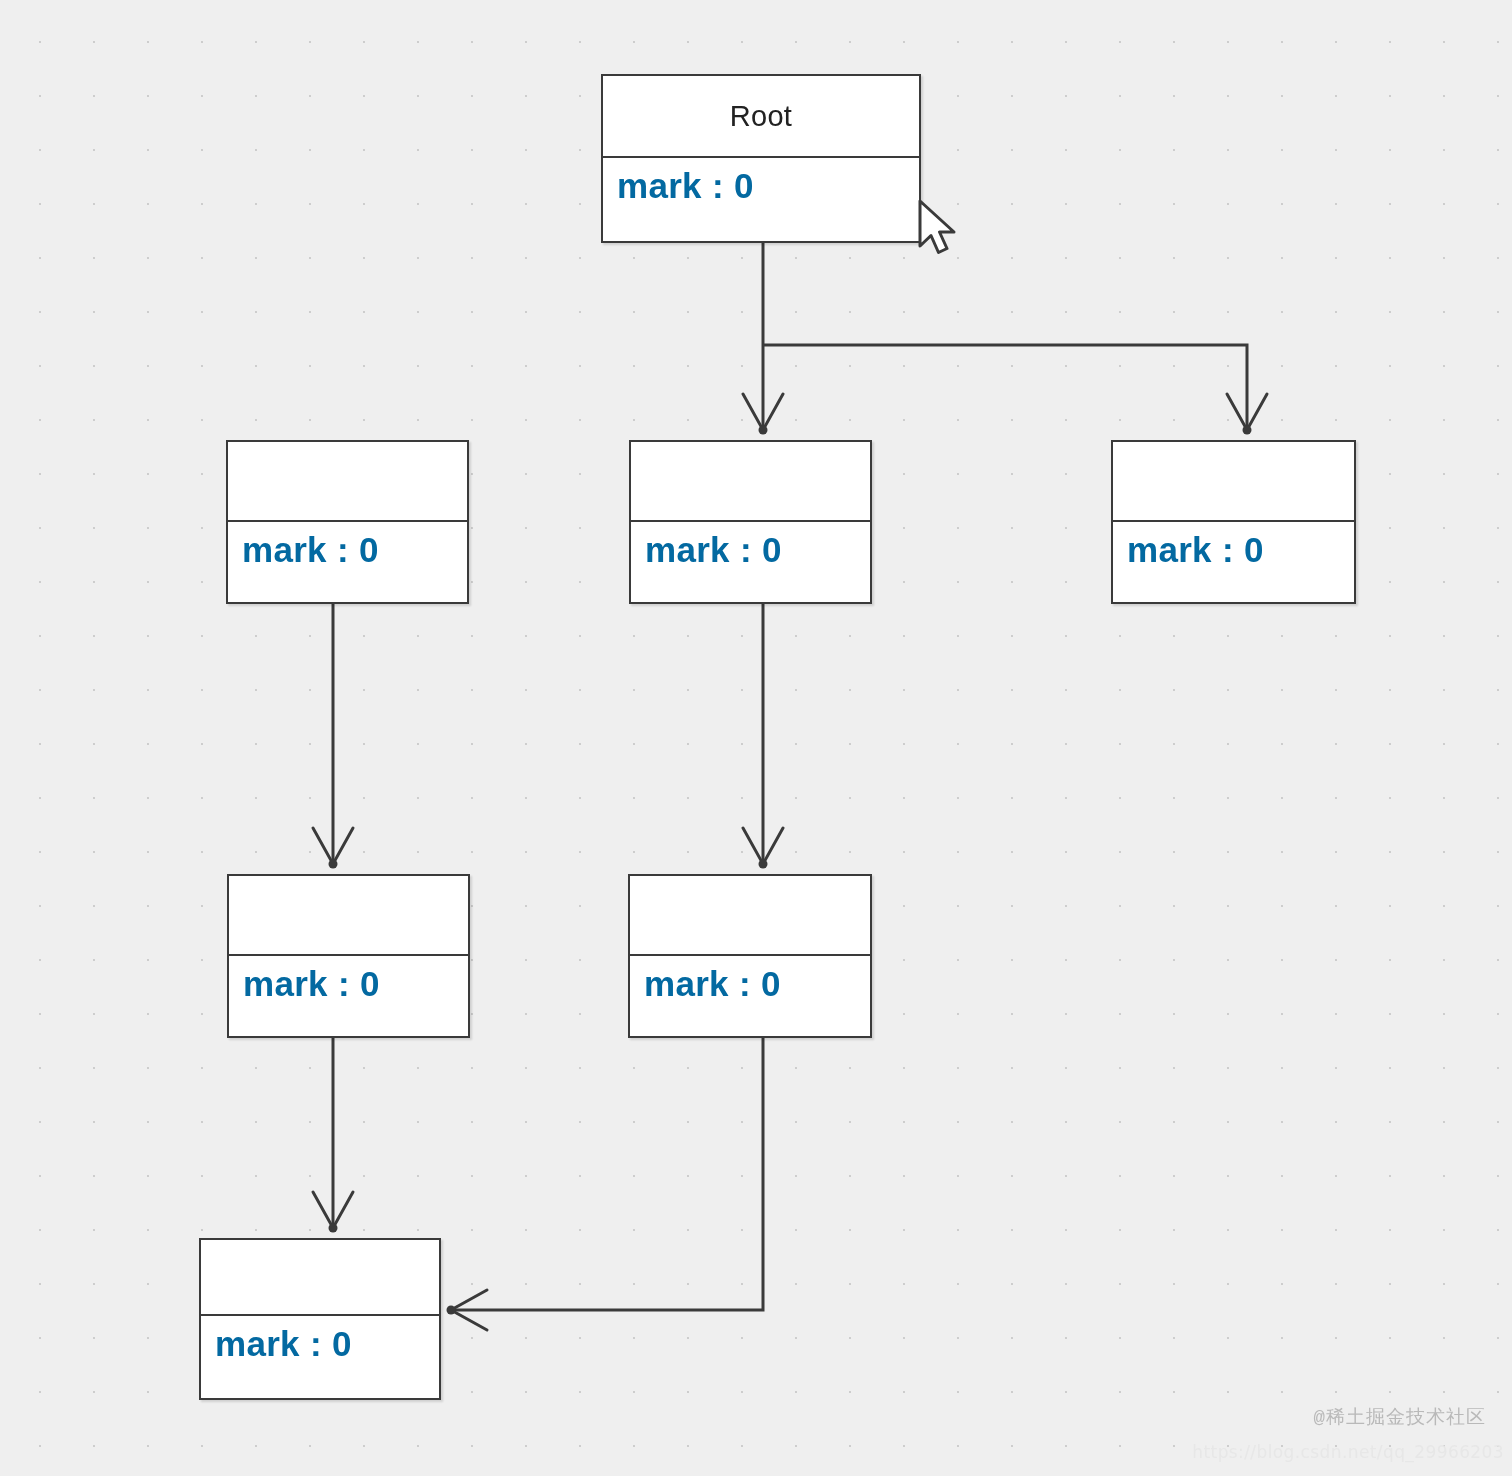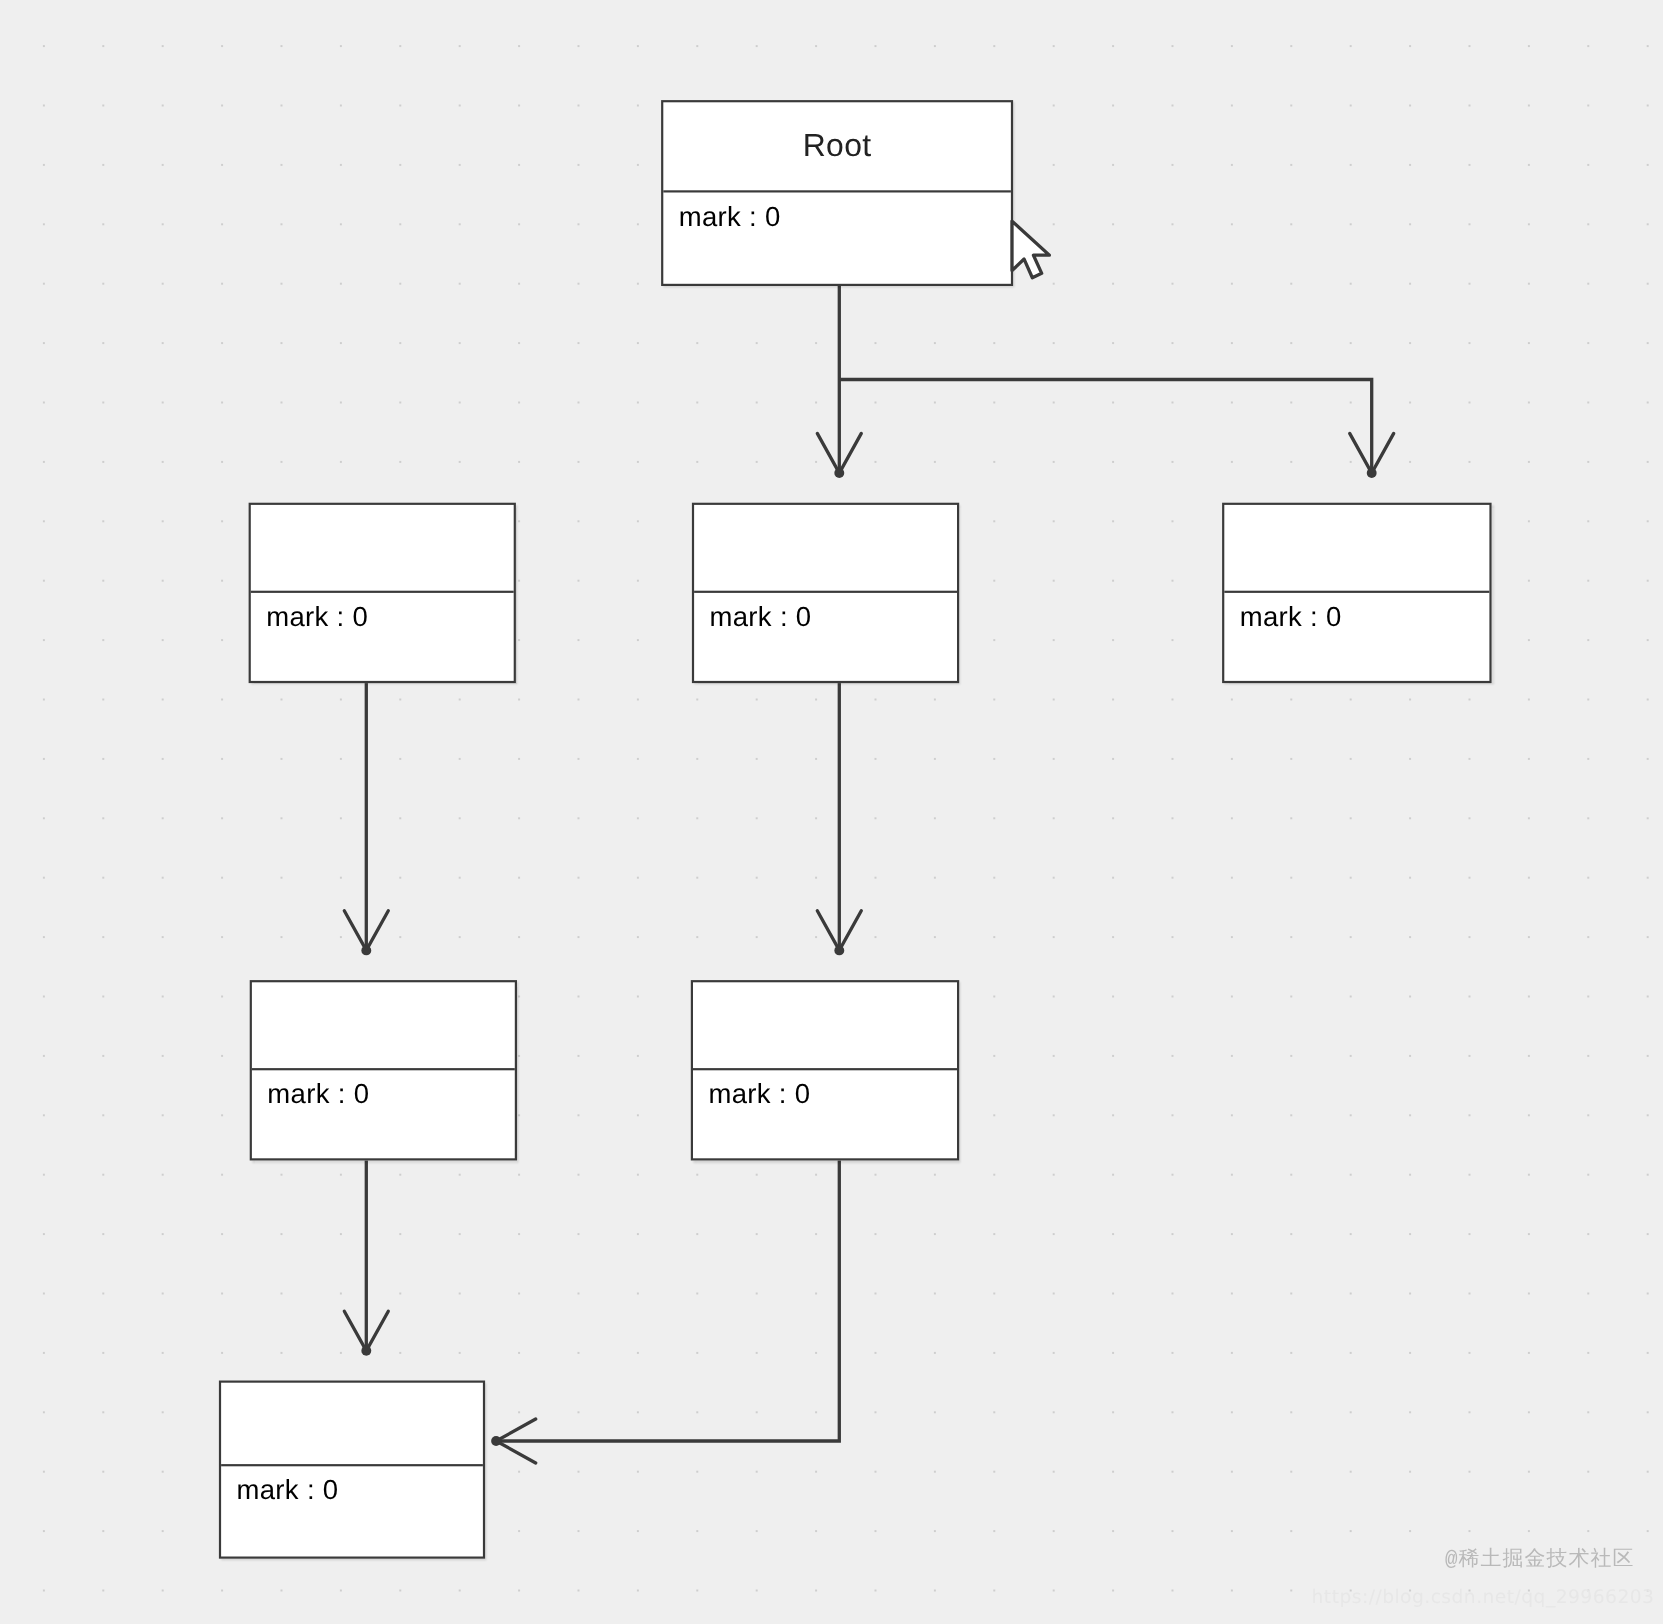--- a/index.html
+++ b/index.html
@@ -29,44 +29,44 @@
     pointer-events: none;
   }
   .node {
     position: absolute;
     background: #ffffff;
     border: 2px solid #3a3a3a;
     box-sizing: border-box;
     box-shadow: 2px 2px 2px rgba(0,0,0,0.13);
     display: flex;
     flex-direction: column;
-    margin-top: 17px;
   }
   .node-title {
     flex: 0 0 auto;
     display: flex;
     align-items: center;
     justify-content: center;
     border-bottom: 2px solid #3a3a3a;
     font-size: 29px;
     color: #222;
     letter-spacing: 0.3px;
     overflow: hidden;
     white-space: nowrap;
   }
   .node-body {
     flex: 1 1 auto;
     display: flex;
     align-items: flex-start;
     padding: 8px 0 0 14px;
-    font-size: 25px;
-    color: #000000;
+    font-size: 35px;
+    color: #0369a1;
     letter-spacing: 0.3px;
     overflow: hidden;
     white-space: nowrap;
+    font-weight: bold;
   }
   .cursor {
     position: absolute;
     pointer-events: none;
   }
   .watermark {
     position: absolute;
     right: 26px;
     bottom: 46px;
     font-size: 19px;

